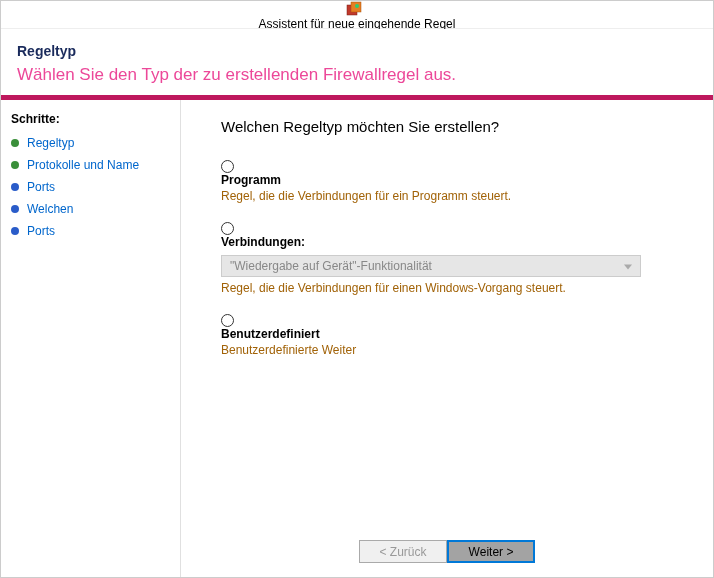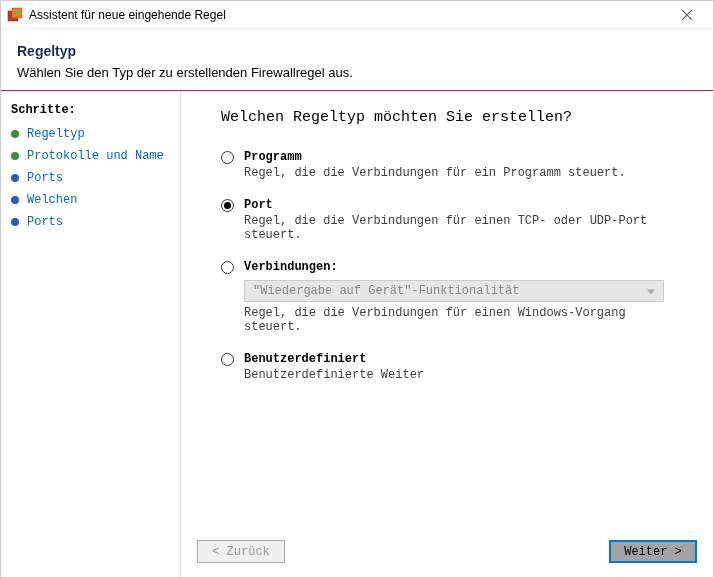--- a/index.html
+++ b/index.html
@@ -15,20 +15,21 @@
       display: flex;
       flex-direction: column;
     }
     .titlebar {
       height: 28px;
       display: flex;
       align-items: center;
       padding: 0 6px;
       background: #fff;
       border-bottom: 1px solid #eee;
+      flex-direction: column;
     }
     .titlebar-icon {
       width: 16px; height: 16px;
       margin-right: 6px;
       display: inline-flex;
       align-items: center;
       justify-content: center;
     }
     .titlebar-title {
       font-size: 12px;
@@ -49,29 +50,28 @@
       padding: 14px 16px 10px 16px;
       background: #fff;
     }
     .header h1 {
       font-size: 14px;
       font-weight: bold;
       color: #1a2b5c;
       margin-bottom: 6px;
     }
     .header .subtitle {
-      font-size: 13px;
-      color: #000000;
+      font-size: 17px;
+      color: #ec4899;
     }
     .body {
       flex: 1;
       display: flex;
-      border-top: 1px solid #be185d;
+      border-top: 5px solid #be185d;
       min-height: 0;
-      font-family: Liberation Mono, monospace;
     }
     .sidebar {
       width: 180px;
       background: #fff;
       border-right: 1px solid #e0e0e0;
       padding: 10px 0 10px 8px;
     }
     .sidebar-header {
       font-size: 12px;
       font-weight: bold;
@@ -109,20 +109,21 @@
       overflow: auto;
     }
     .prompt {
       font-size: 15px;
       margin-bottom: 24px;
     }
     .option {
       display: flex;
       align-items: flex-start;
       margin-bottom: 18px;
+      flex-direction: column;
     }
     .radio {
       width: 13px;
       height: 13px;
       border: 1px solid #333;
       border-radius: 50%;
       margin-right: 10px;
       margin-top: 1px;
       flex-shrink: 0;
       display: flex;
@@ -139,21 +140,21 @@
       display: block;
     }
     .option-body { flex: 1; }
     .option-title {
       font-weight: bold;
       font-size: 12px;
       margin-bottom: 2px;
     }
     .option-desc {
       font-size: 12px;
-      color: #404040;
+      color: #a16207;
       margin-top: 2px;
     }
     .select-wrap {
       margin: 6px 0 4px 0;
     }
     .select {
       width: 420px;
       height: 22px;
       background: #e6e6e6;
       border: 1px solid #ccc;
@@ -170,21 +171,21 @@
       right: 8px;
       top: 50%;
       transform: translateY(-30%);
       border-left: 4px solid transparent;
       border-right: 4px solid transparent;
       border-top: 5px solid #aaa;
     }
     .footer {
       padding: 12px 16px 14px 16px;
       display: flex;
-      justify-content: space-between;
+      justify-content: center;
       gap: 0;
       background: #fff;
     }
     .btn {
       min-width: 88px;
       height: 23px;
       font-size: 12px;
       border: 1px solid #aaa;
       background: #f0f0f0;
       display: inline-flex;
@@ -259,27 +260,20 @@
       <div class="prompt">Welchen Regeltyp möchten Sie erstellen?</div>
 
       <div class="option">
         <span class="radio"></span>
         <div class="option-body">
           <div class="option-title">Programm</div>
           <div class="option-desc">Regel, die die Verbindungen für ein Programm steuert.</div>
         </div>
       </div>
 
-      <div class="option">
-        <span class="radio selected"></span>
-        <div class="option-body">
-          <div class="option-title">Port</div>
-          <div class="option-desc">Regel, die die Verbindungen für einen TCP- oder UDP-Port steuert.</div>
-        </div>
-      </div>
 
       <div class="option">
         <span class="radio"></span>
         <div class="option-body">
           <div class="option-title">Verbindungen:</div>
           <div class="select-wrap">
             <div class="select">
               <span>"Wiedergabe auf Gerät"-Funktionalität</span>
             </div>
           </div>

